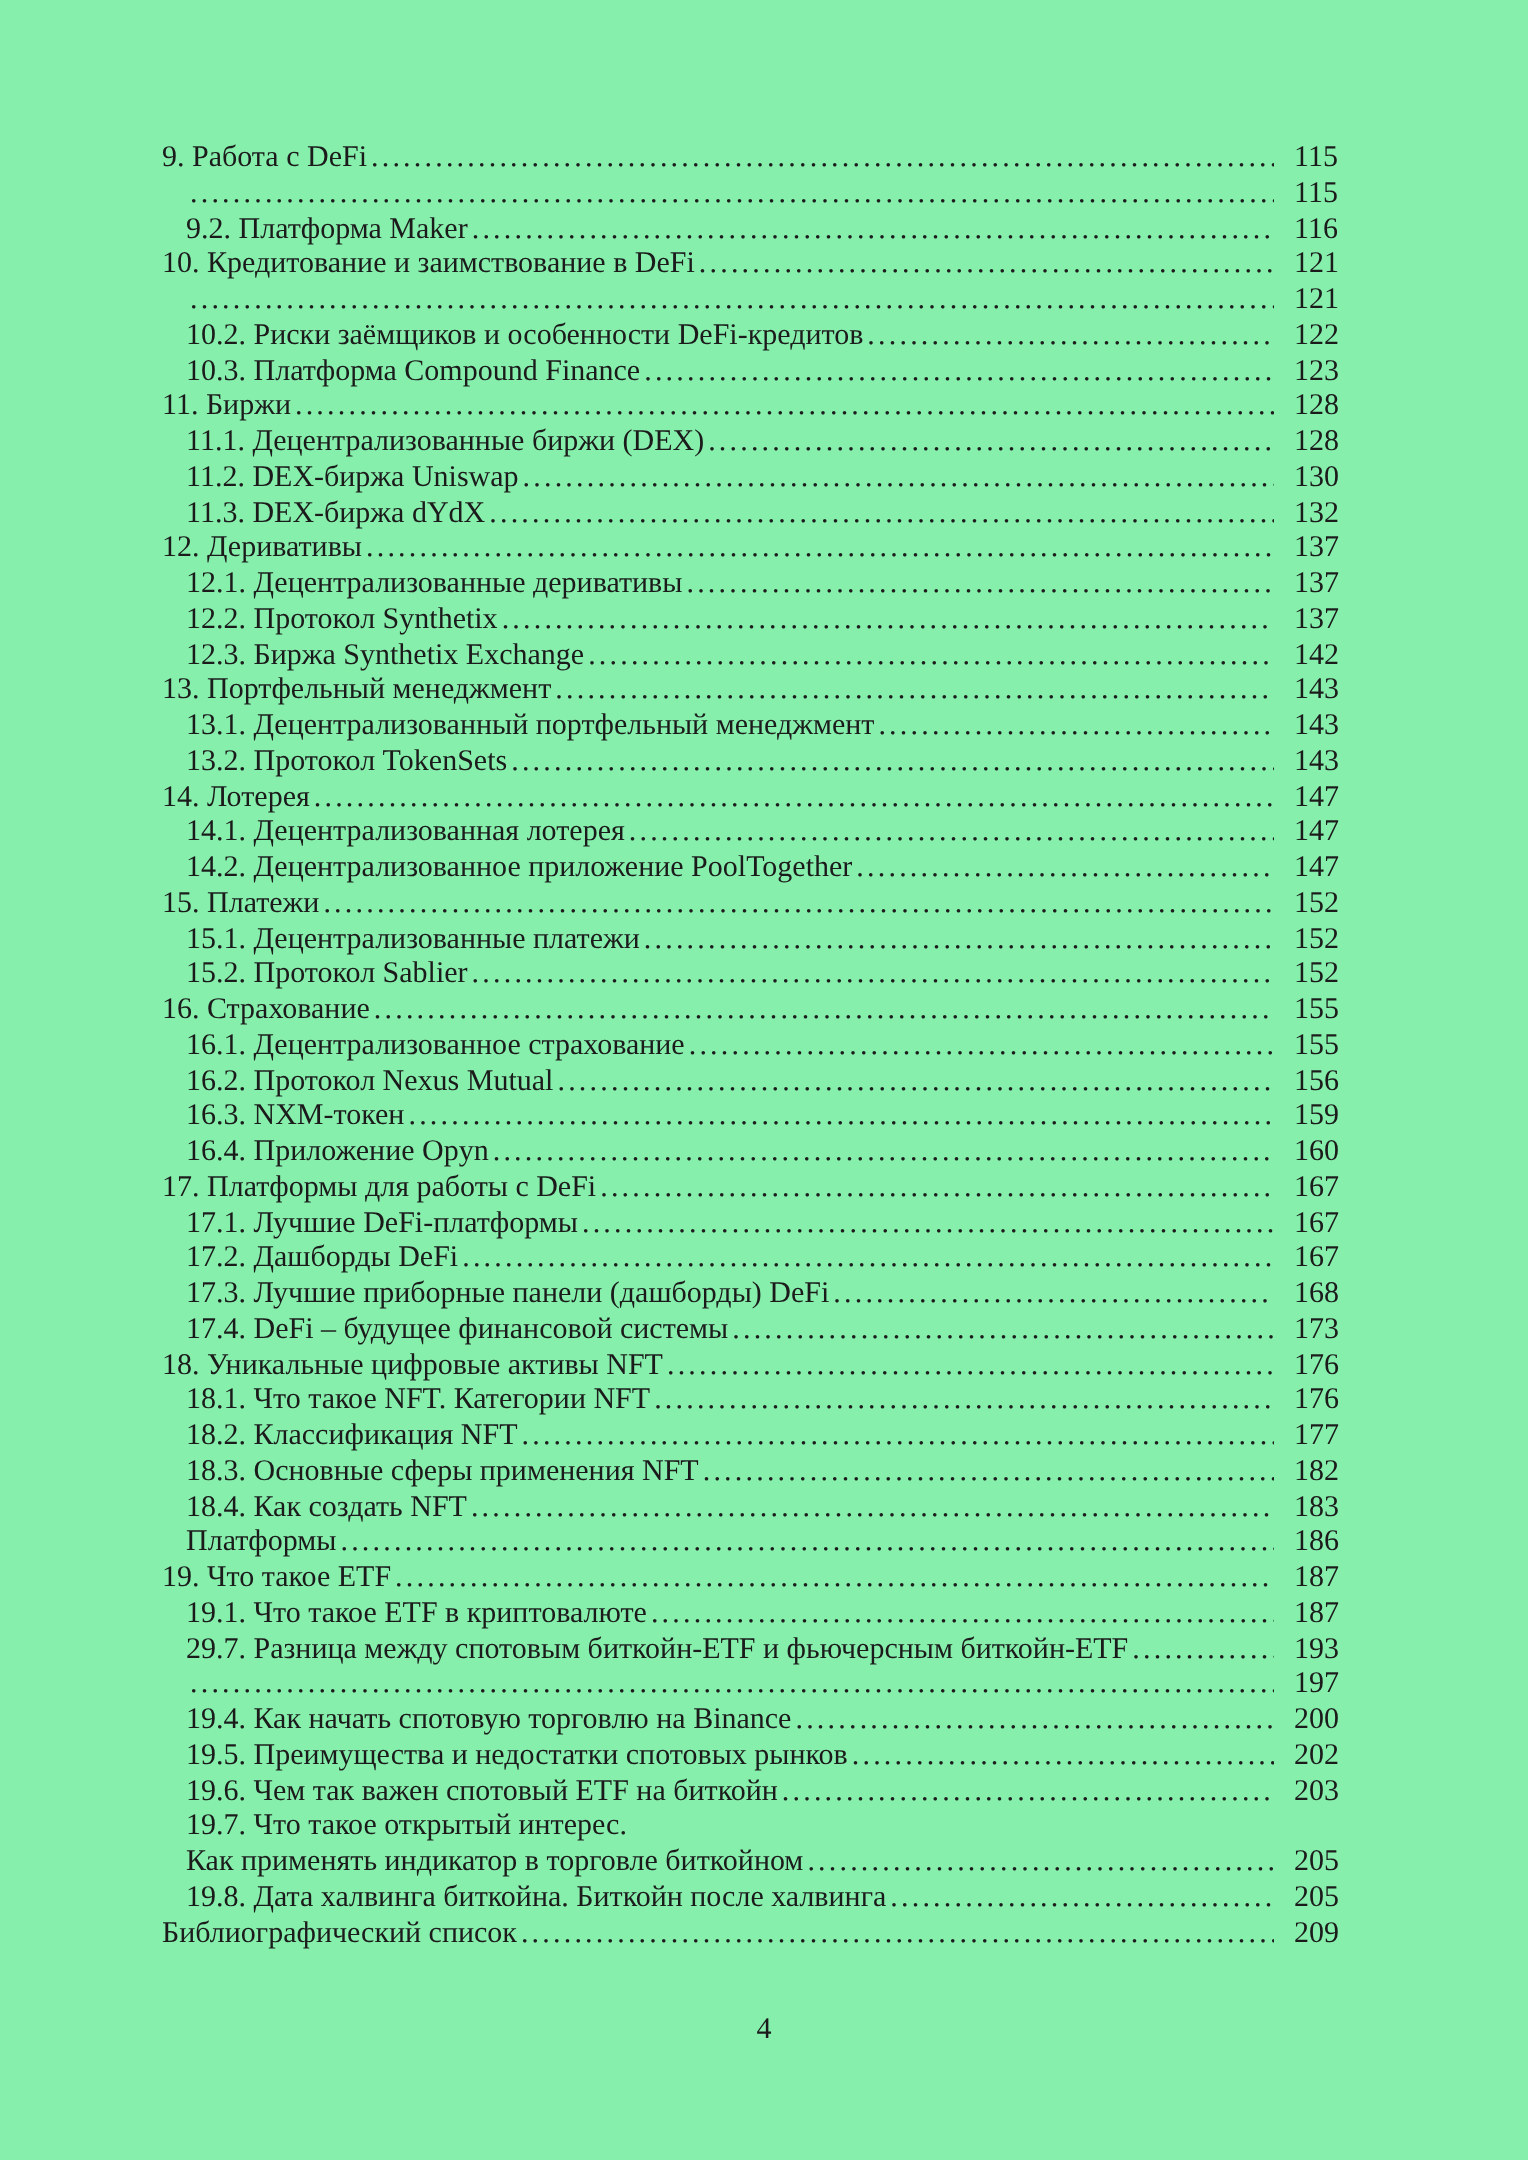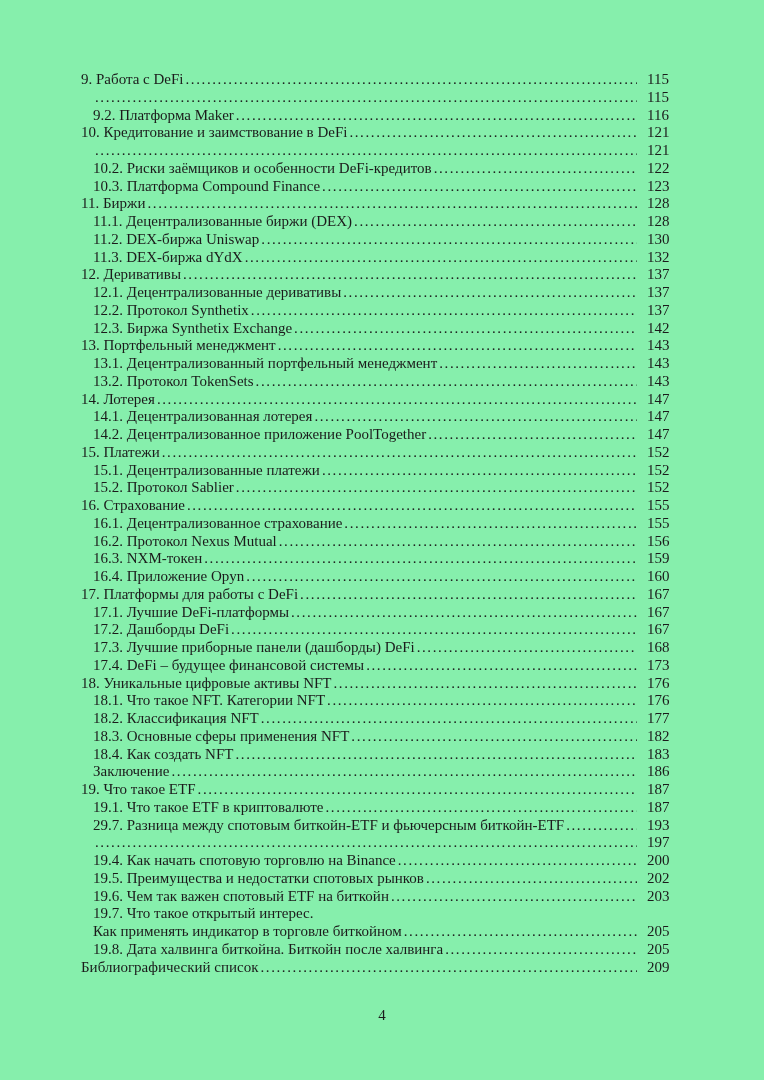--- a/index.html
+++ b/index.html
@@ -248,21 +248,21 @@
         <span class="lab">18.3. Основные сферы применения NFT</span>
         <span class="dots">............................................................................................................................................................................................................................</span>
         <span class="num">182</span>
       </div>
       <div class="toc-row lvl1">
         <span class="lab">18.4. Как создать NFT</span>
         <span class="dots">............................................................................................................................................................................................................................</span>
         <span class="num">183</span>
       </div>
       <div class="toc-row lvl1">
-        <span class="lab">Заключение</span>
+        <span class="lab">Платформы</span>
         <span class="dots">............................................................................................................................................................................................................................</span>
         <span class="num">186</span>
       </div>
       <div class="toc-row">
         <span class="lab">19. Что такое ETF</span>
         <span class="dots">............................................................................................................................................................................................................................</span>
         <span class="num">187</span>
       </div>
       <div class="toc-row lvl1">
         <span class="lab">19.1. Что такое ETF в криптовалюте</span>

